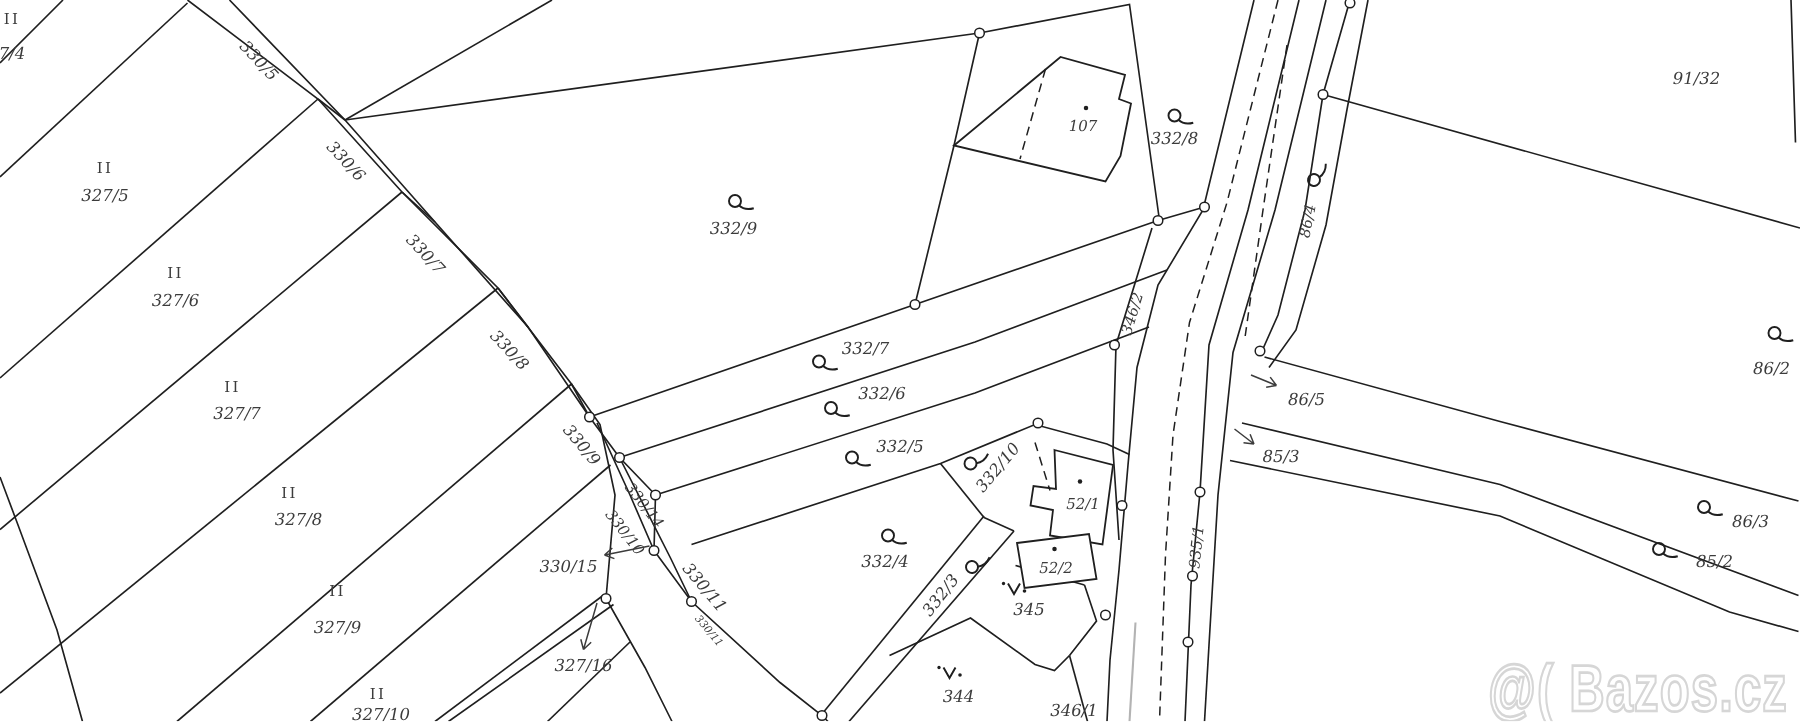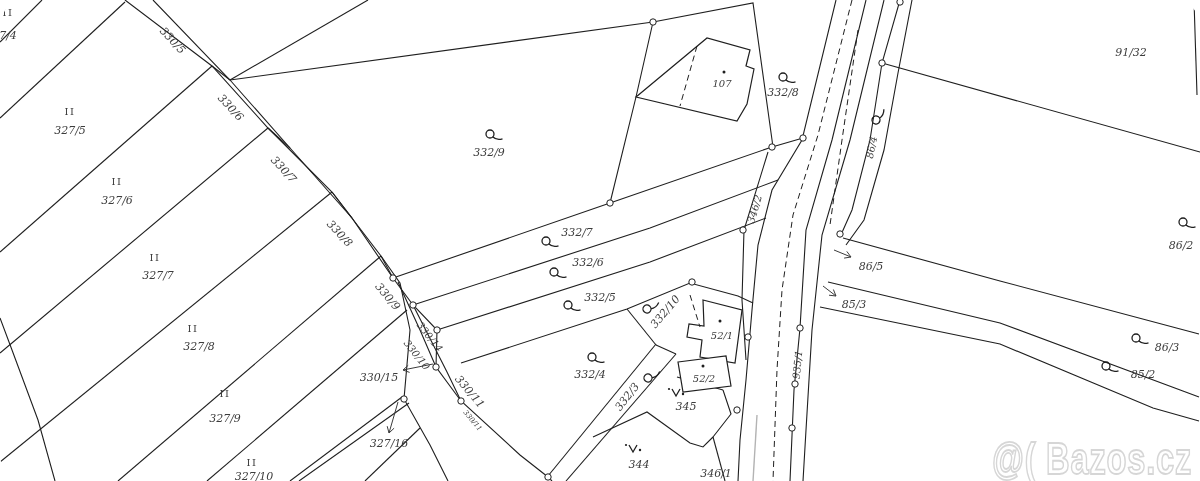--- a/index.html
+++ b/index.html
@@ -1,16 +1,16 @@
 <!DOCTYPE html>
 <html><head>
 <meta charset="utf-8">
 <style>
   html,body{margin:0;padding:0;background:#fff;}
-  #stage{position:relative;width:1200px;height:481px;overflow:hidden;background:#ffffff;border-radius:26px;}
+  #stage{position:relative;width:1200px;height:481px;overflow:hidden;background:#ffffff;}
   svg text{user-select:none;}
 </style>
 </head>
 <body>
 
 <div id="stage">
   <svg id="map-svg" width="1200" height="481" viewBox="0 0 1200 481" style="background: rgb(255, 255, 255);">
       <polyline points="42,0 0,42" fill="none" stroke="#1f1f1f" stroke-width="1.1"></polyline>
       <polyline points="0,118 125,2" fill="none" stroke="#1f1f1f" stroke-width="1.1"></polyline>
       <polyline points="0,252 212,66" fill="none" stroke="#1f1f1f" stroke-width="1.1"></polyline>

